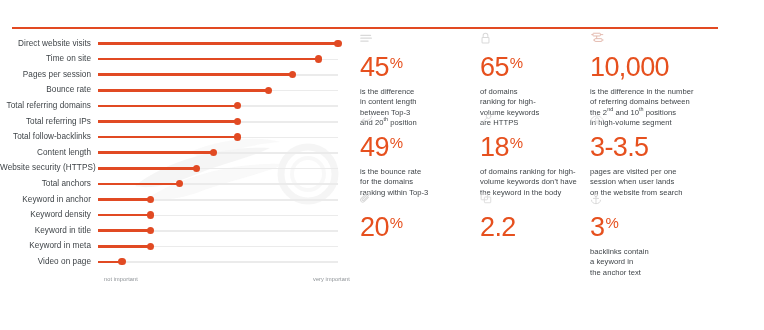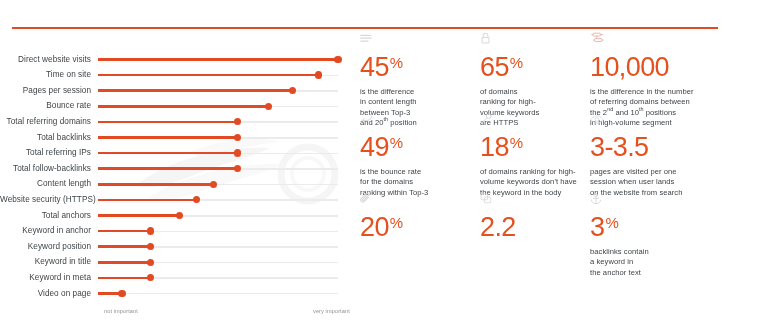--- a/index.html
+++ b/index.html
@@ -30,21 +30,21 @@
     position: absolute;
     inset: 0;
     display: flex;
     flex-direction: row;
   }
 
   
   #chart-panel {
     position: relative;
     width: 360px;
-    padding-top: 52px;
+    padding-top: 36px;
     box-sizing: border-box;
   }
   #watermark {
     position: absolute;
     left: 130px;
     top: 128px;
     width: 230px;
     height: 90px;
     pointer-events: none;
     opacity: .5;
@@ -217,44 +217,36 @@
         </div>
         <div class="chart-row">
           <div class="chart-label">Total referring domains</div>
           <div class="chart-track-wrap">
             <div class="chart-track"></div>
             <div class="chart-fill" style="width: 139.2px;"></div>
             <div class="chart-dot" style="left: 139.2px;"></div>
           </div>
         </div>
         <div class="chart-row">
-          <div class="chart-label">Total backlinks</div>
+          <div class="chart-label">Total referring IPs</div>
           <div class="chart-track-wrap">
             <div class="chart-track"></div>
             <div class="chart-fill" style="width: 139.2px;"></div>
             <div class="chart-dot" style="left: 139.2px;"></div>
           </div>
         </div>
         <div class="chart-row">
-          <div class="chart-label">Total referring IPs</div>
+          <div class="chart-label">Total follow-backlinks</div>
           <div class="chart-track-wrap">
             <div class="chart-track"></div>
             <div class="chart-fill" style="width: 139.2px;"></div>
             <div class="chart-dot" style="left: 139.2px;"></div>
           </div>
         </div>
         <div class="chart-row">
-          <div class="chart-label">Total follow-backlinks</div>
-          <div class="chart-track-wrap">
-            <div class="chart-track"></div>
-            <div class="chart-fill" style="width: 139.2px;"></div>
-            <div class="chart-dot" style="left: 139.2px;"></div>
-          </div>
-        </div>
-        <div class="chart-row">
           <div class="chart-label">Content length</div>
           <div class="chart-track-wrap">
             <div class="chart-track"></div>
             <div class="chart-fill" style="width: 115.2px;"></div>
             <div class="chart-dot" style="left: 115.2px;"></div>
           </div>
         </div>
         <div class="chart-row">
           <div class="chart-label">Website security (HTTPS)</div>
           <div class="chart-track-wrap">
@@ -273,21 +265,21 @@
         </div>
         <div class="chart-row">
           <div class="chart-label">Keyword in anchor</div>
           <div class="chart-track-wrap">
             <div class="chart-track"></div>
             <div class="chart-fill" style="width: 52.8px;"></div>
             <div class="chart-dot" style="left: 52.8px;"></div>
           </div>
         </div>
         <div class="chart-row">
-          <div class="chart-label">Keyword position</div>
+          <div class="chart-label">Keyword density</div>
           <div class="chart-track-wrap">
             <div class="chart-track"></div>
             <div class="chart-fill" style="width: 52.8px;"></div>
             <div class="chart-dot" style="left: 52.8px;"></div>
           </div>
         </div>
         <div class="chart-row">
           <div class="chart-label">Keyword in title</div>
           <div class="chart-track-wrap">
             <div class="chart-track"></div>

